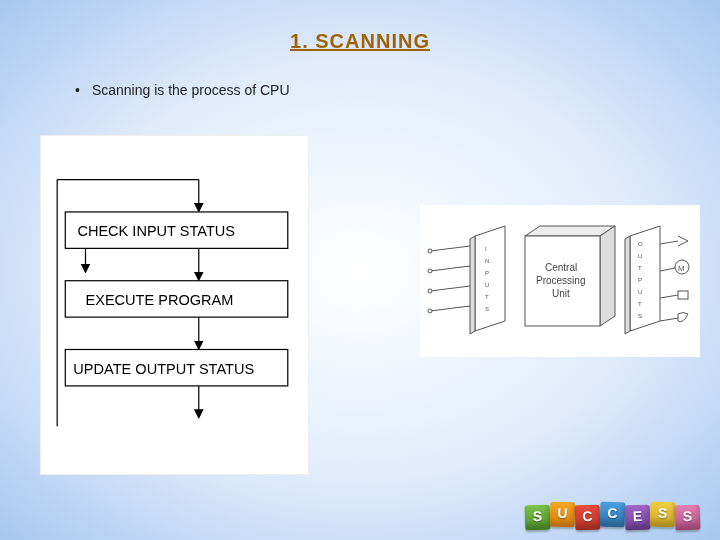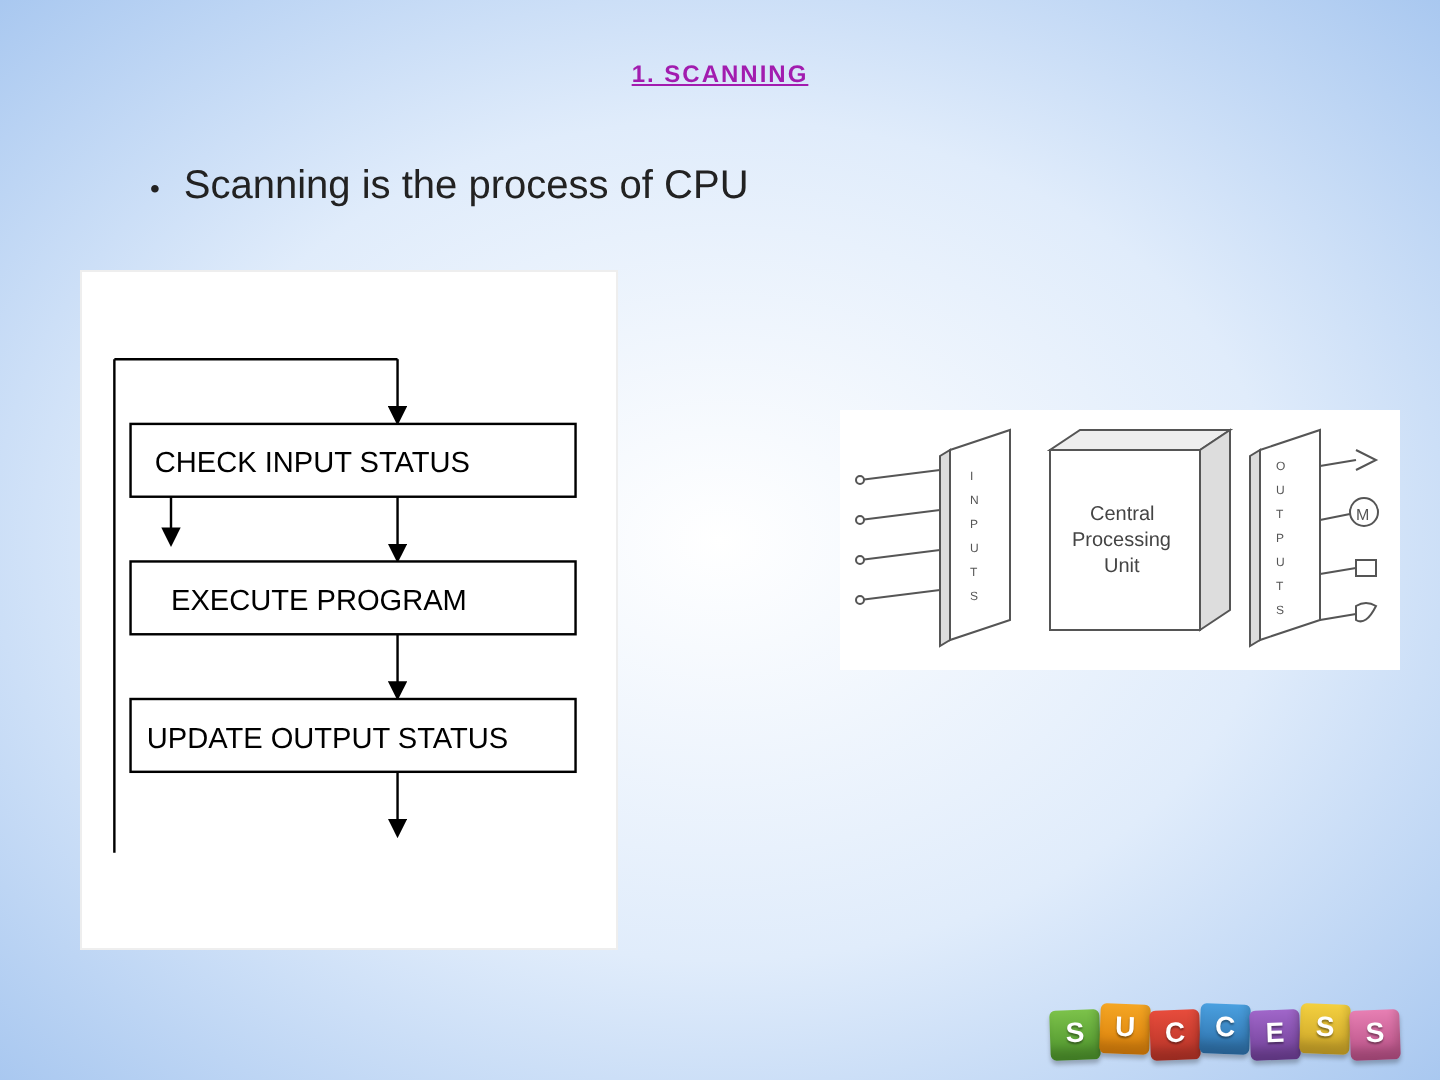--- a/index.html
+++ b/index.html
@@ -9,40 +9,40 @@
     background: radial-gradient(ellipse at center, #ffffff 0%, #e0ecfb 55%, #a9c8f0 100%);
     font-family: Arial, Helvetica, sans-serif;
     position: relative;
     overflow: hidden;
   }
   .title {
     position: absolute;
     top: 30px;
     left: 50%;
     transform: translateX(-50%);
-    font-size: 12px;
+    font-size: 20px;
     font-weight: bold;
-    color: #a21caf;
+    color: #a16207;
     text-decoration: underline;
     letter-spacing: 1px;
   }
   .bullet-row {
     position: absolute;
     top: 82px;
     left: 75px;
     display: flex;
     align-items: center;
     gap: 12px;
   }
   .bullet-dot {
     font-size: 14px;
     color: #222;
   }
   .bullet-text {
-    font-size: 20px;
+    font-size: 14px;
     color: #222;
   }
   .flowchart {
     position: absolute;
     left: 40px;
     top: 135px;
     width: 269px;
     height: 340px;
     background: #fff;
     border: 1px solid #eee;
@@ -54,21 +54,21 @@
   .flow-label {
     font-family: Arial, sans-serif;
     font-size: 18px;
     fill: #000;
   }
   .plc-diagram {
     position: absolute;
     left: 420px;
     top: 205px;
     width: 280px;
-    height: 130px;
+    height: 152px;
     background: #fff;
   }
   .plc-diagram svg {
     width: 100%;
     height: 100%;
   }
   .small-label {
     font-family: Arial, sans-serif;
     font-size: 10px;
     fill: #444;

